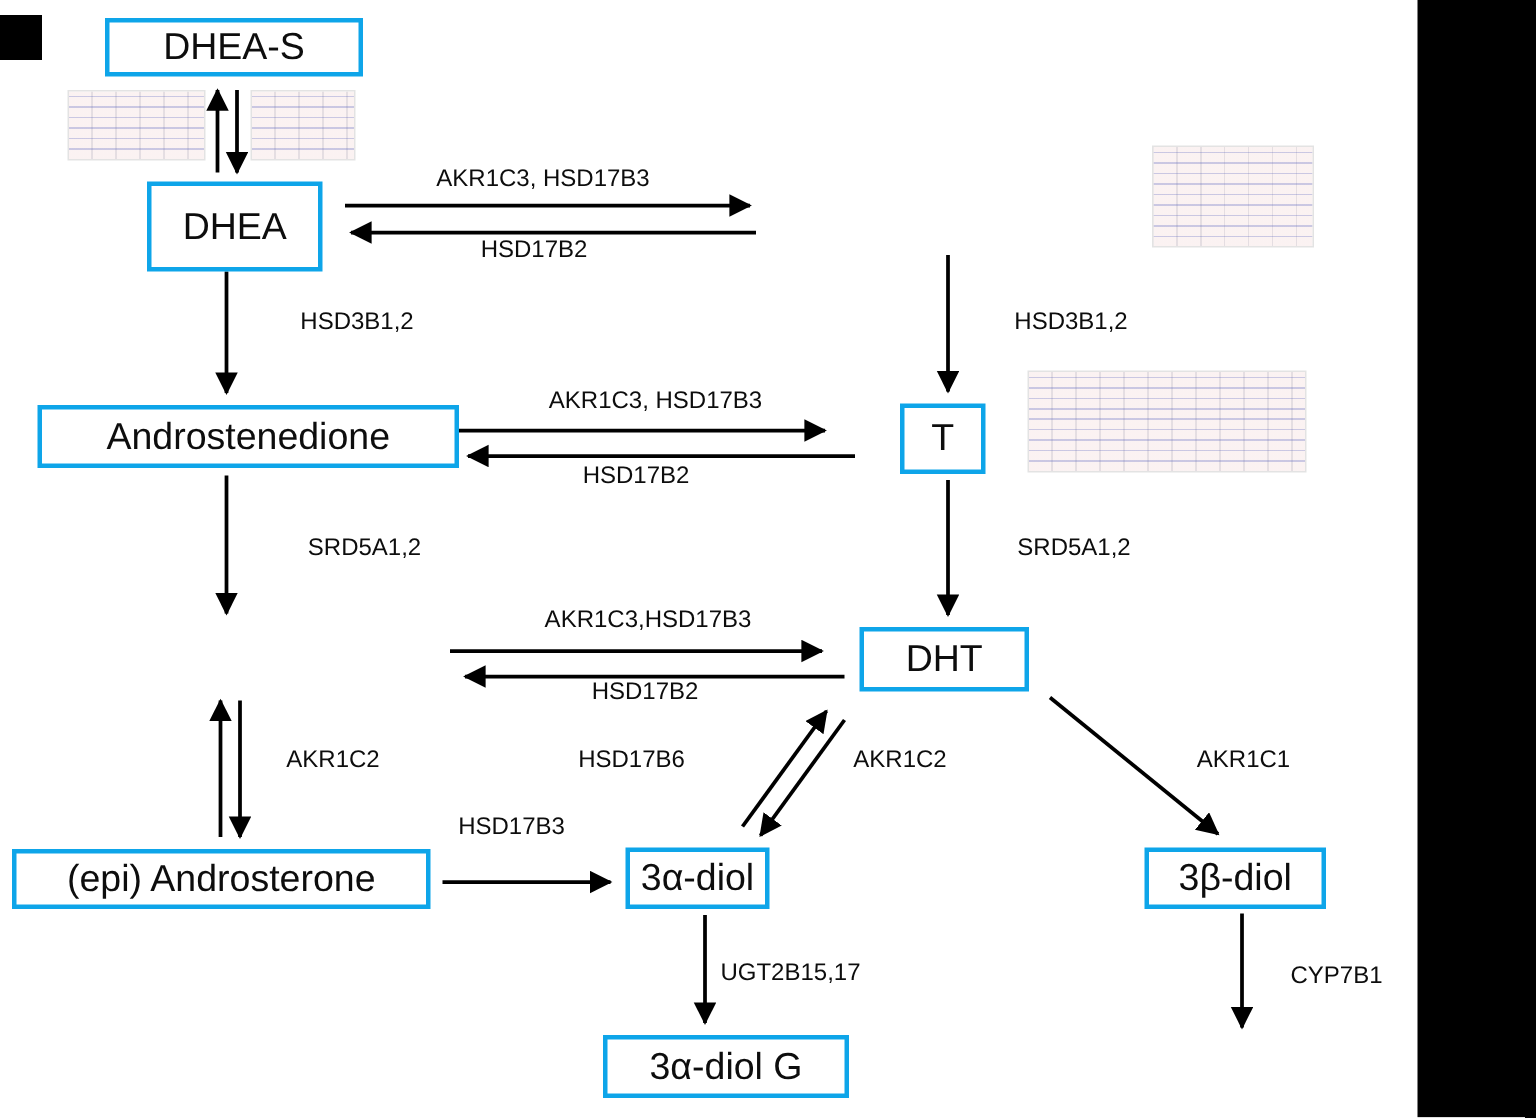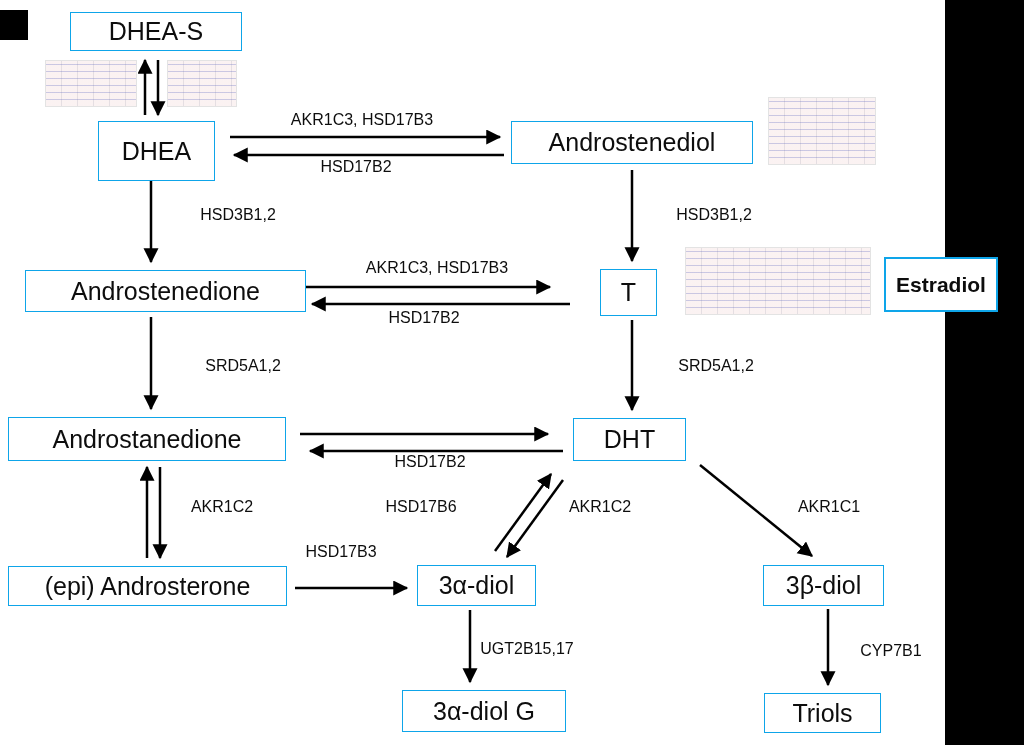--- a/index.html
+++ b/index.html
@@ -13,21 +13,21 @@
     position:absolute; z-index:2; background:#fff; border:1px solid #e3e3e3;
     background-image:
       repeating-linear-gradient(0deg, transparent 0 6px, rgba(90,100,190,0.30) 6px 7px),
       repeating-linear-gradient(90deg, transparent 0 15px, rgba(150,150,170,0.22) 15px 16px),
       linear-gradient(0deg, rgba(200,90,90,0.08), rgba(200,90,90,0.08));
   }
 
   #arrows { position:absolute; left:0; top:0; z-index:2; }
 
   .node {
-    position:absolute; background:#fff; border:1px solid #0ea5e9;
+    position:absolute; background:#fff; border:3px solid #0ea5e9;
     display:flex; align-items:center; justify-content:center;
     font-size:25px; color:#0d0d0d; z-index:3; white-space:nowrap;
   }
   .node.hormone {
     border-width:2px; font-weight:bold; font-size:21px; z-index:4;
   }
 
   .lbl {
     position:absolute; transform:translate(-50%,-50%);
     font-size:16px; color:#0d0d0d; white-space:nowrap; z-index:3;
@@ -81,40 +81,37 @@
 
       <line x1="700" y1="465" x2="812" y2="556" marker-end="url(#ah)"></line>
 
       <line x1="470" y1="610" x2="470" y2="682" marker-end="url(#ah)"></line>
       <line x1="828" y1="609" x2="828" y2="685" marker-end="url(#ah)"></line>
     </g>
   </svg>
 
   <div class="node" style="left:70px;top:12px;width:172px;height:39px">DHEA-S</div>
   <div class="node" style="left:98px;top:121px;width:117px;height:60px">DHEA</div>
-  <div class="node" style="left:511px;top:121px;width:242px;height:43px">Androstenediol</div>
   <div class="node" style="left:25px;top:270px;width:281px;height:42px">Androstenedione</div>
   <div class="node" style="left:600px;top:269px;width:57px;height:47px">T</div>
-  <div class="node hormone" style="left:884px;top:257px;width:114px;height:55px">Estradiol</div>
-  <div class="node" style="left:8px;top:417px;width:278px;height:44px">Androstanedione</div>
   <div class="node" style="left:573px;top:418px;width:113px;height:43px">DHT</div>
   <div class="node" style="left:8px;top:566px;width:279px;height:40px">(epi) Androsterone</div>
-  <div class="node" style="left:417px;top:565px;width:119px;height:41px">3α-diol</div>
+  <div class="node" style="left:417px;top:565px;width:96px;height:41px">3α-diol</div>
   <div class="node" style="left:763px;top:565px;width:121px;height:41px">3β-diol</div>
   <div class="node" style="left:402px;top:690px;width:164px;height:42px">3α-diol G</div>
-  <div class="node" style="left:764px;top:693px;width:117px;height:40px">Triols</div>
 
   <div class="lbl" style="left:362px;top:120px">AKR1C3, HSD17B3</div>
   <div class="lbl" style="left:356px;top:167px">HSD17B2</div>
   <div class="lbl" style="left:238px;top:215px">HSD3B1,2</div>
   <div class="lbl" style="left:714px;top:215px">HSD3B1,2</div>
   <div class="lbl" style="left:437px;top:268px">AKR1C3, HSD17B3</div>
   <div class="lbl" style="left:424px;top:318px">HSD17B2</div>
   <div class="lbl" style="left:243px;top:366px">SRD5A1,2</div>
   <div class="lbl" style="left:716px;top:366px">SRD5A1,2</div>
+  <div class="lbl" style="left:432px;top:414px">AKR1C3,HSD17B3</div>
   <div class="lbl" style="left:430px;top:462px">HSD17B2</div>
   <div class="lbl" style="left:222px;top:507px">AKR1C2</div>
   <div class="lbl" style="left:341px;top:552px">HSD17B3</div>
   <div class="lbl" style="left:421px;top:507px">HSD17B6</div>
   <div class="lbl" style="left:600px;top:507px">AKR1C2</div>
   <div class="lbl" style="left:829px;top:507px">AKR1C1</div>
   <div class="lbl" style="left:527px;top:649px">UGT2B15,17</div>
   <div class="lbl" style="left:891px;top:651px">CYP7B1</div>
 
 </div>

